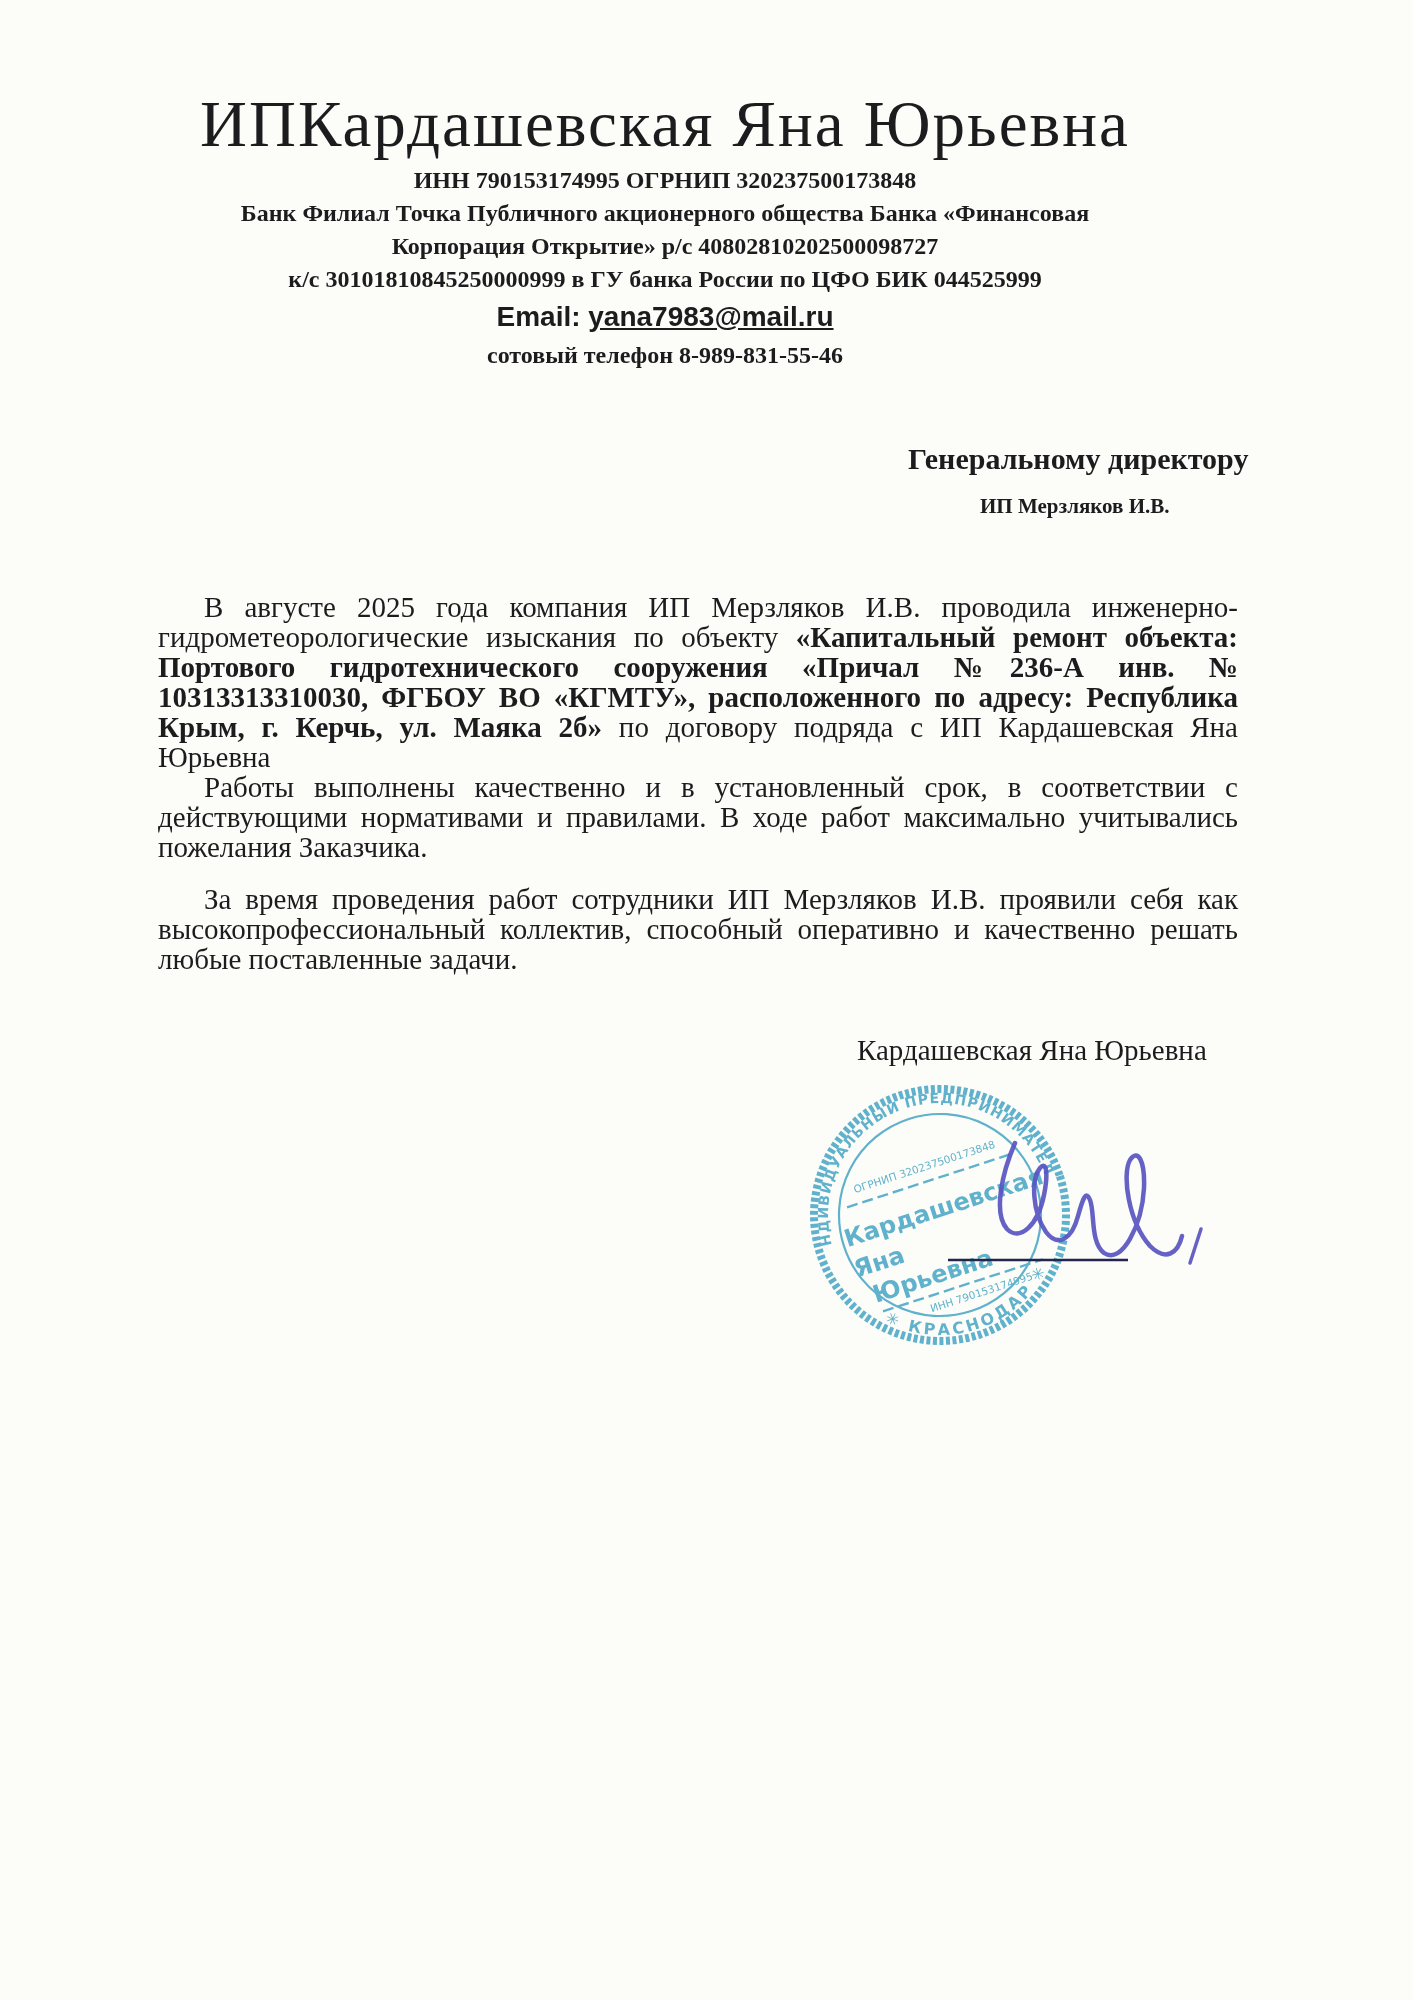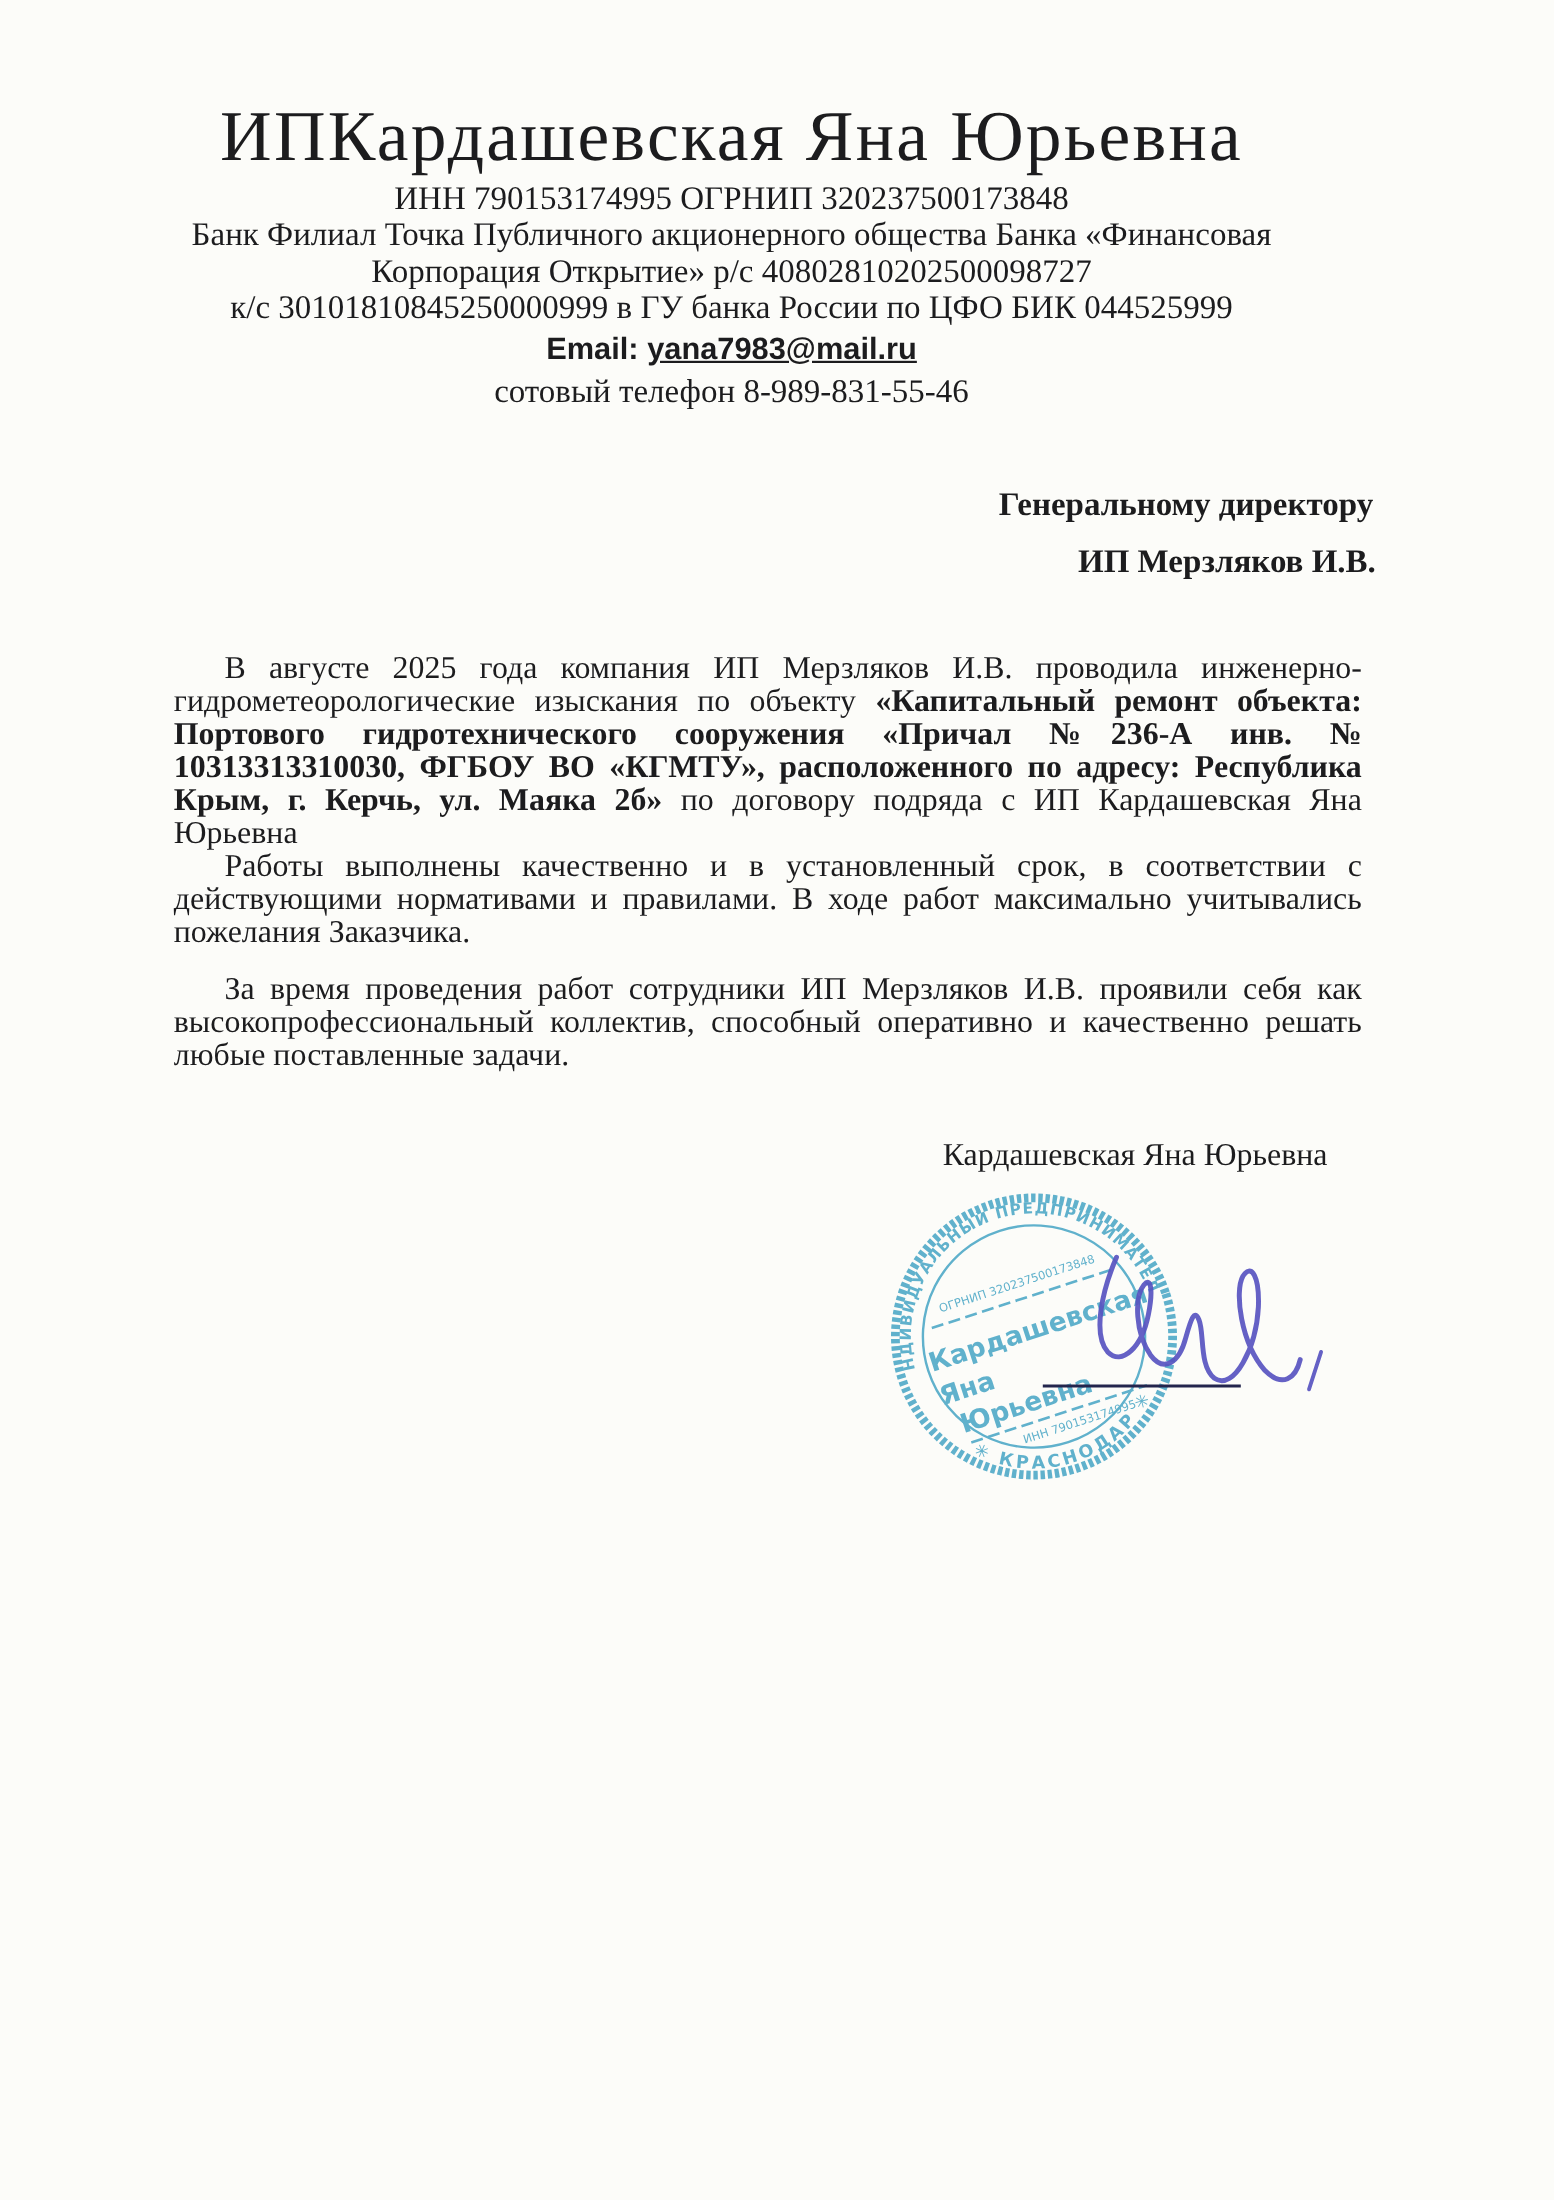--- a/index.html
+++ b/index.html
@@ -17,32 +17,32 @@
   .letterhead{
     position:absolute;left:148px;top:84px;width:1034px;
     text-align:center;
   }
   .lh-title{
     font-size:65px;line-height:80px;letter-spacing:2px;
     white-space:nowrap;font-weight:400;
   }
   .lh-title .ip{}
   .lh-line{
-    font-size:30px;font-weight:normal;line-height:33px;
+    font-size:24px;font-weight:bold;line-height:33px;
   }
   .lh-email{
     font-family:"Liberation Sans",sans-serif;
     font-size:28px;font-weight:bold;line-height:34px;margin-top:4px;
   }
   .lh-email .mail{text-decoration:underline;}
   .lh-phone{margin-top:5px;}
 
   
   .recipient-1{position:absolute;left:908px;top:442px;font-size:30px;font-weight:bold;}
-  .recipient-2{position:absolute;left:980px;top:494px;font-size:30px;font-weight:bold;}
+  .recipient-2{position:absolute;left:980px;top:494px;font-size:21px;font-weight:bold;}
 
   
   .body-text{
     position:absolute;left:158px;top:592px;width:1080px;
     font-size:29px;line-height:30px;text-align:justify;
   }
   .body-text p{margin:0;text-indent:46px;}
   .body-text p.sp{margin-top:22px;}
   .b{font-weight:bold;}
 

